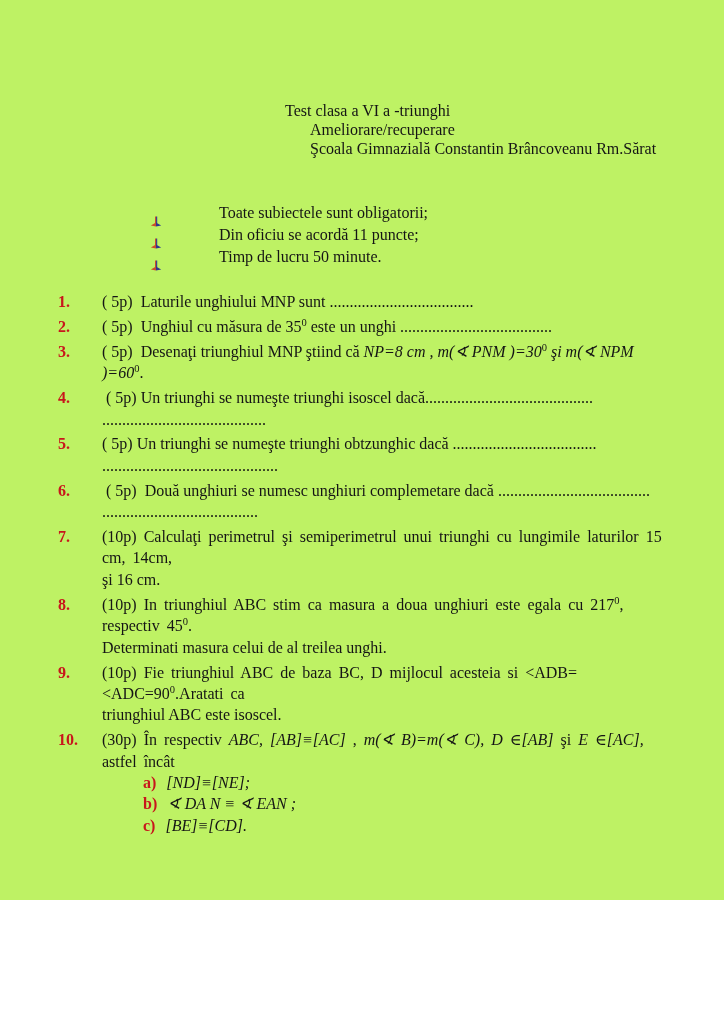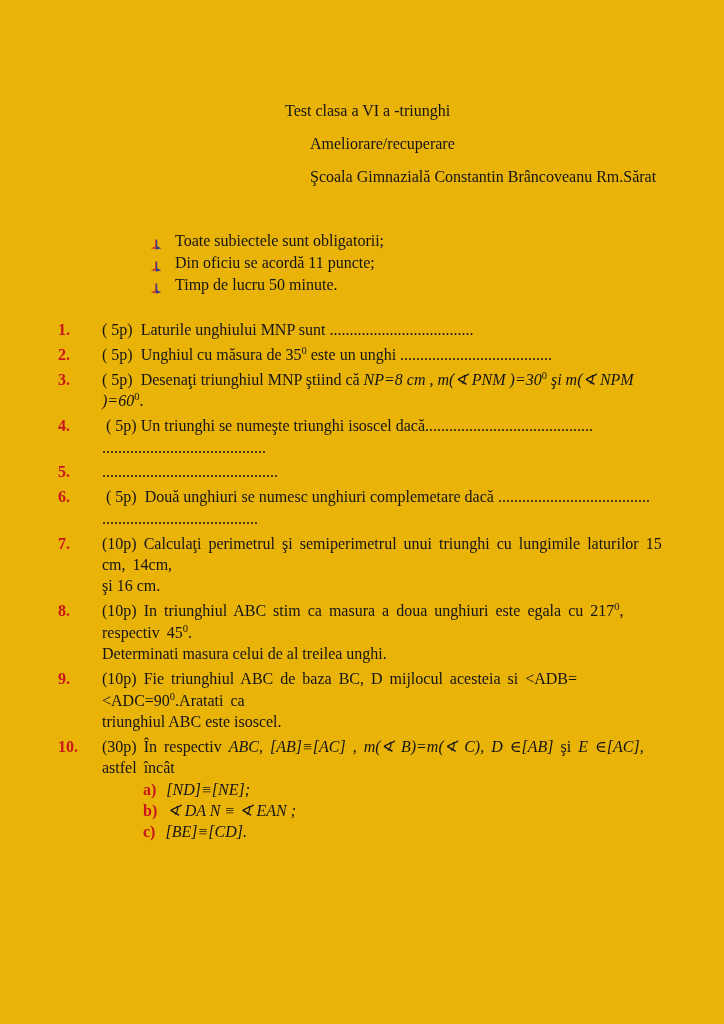--- a/index.html
+++ b/index.html
@@ -1,34 +1,34 @@
 <!DOCTYPE html>
 <html><head>
 <meta charset="utf-8">
 <style>
   * { margin: 0; padding: 0; box-sizing: border-box; }
   html, body { background: #ffffff; }
   .page {
     position: relative;
     width: 724px;
-    height: 1024px;
-    background: #eab308;
+    height: 900px;
+    background: #bef264;
     font-family: "Liberation Serif", "DejaVu Serif", serif;
     font-size: 16px;
     color: #151515;
     overflow: hidden;
   }
   
   .header { padding-top: 101px; }
   .h-line { line-height: 19px; white-space: pre; }
   .h-title { margin-left: 285px; }
-  .h-sub   { margin-left: 310px; margin-top: 14px; }
+  .h-sub   { margin-left: 310px; }
   
   .bullets { margin: 44px 0 0 150px; list-style: none; }
-  .bullets li { display: flex; align-items: center; line-height: 22px; }
+  .bullets li { display: flex; align-items: flex-end; line-height: 22px; gap: 44px; }
   .b-icon { width: 12px; height: 12px; margin-right: 13px; flex: none; display: inline-block; }
   
   .questions { margin: 23px 0 0 58px; width: 606px; }
   .q-row { display: flex; margin-bottom: 3.5px; }
   .q-num {
     flex: none; width: 24px;
     color: #c8161c; font-weight: bold;
     line-height: 21.4px;
   }
   .q-content { flex: 1; }
@@ -102,20 +102,21 @@
       <div class="q-row">
         <span class="q-num">4.</span>
         <div class="q-content">
           <div class="q-line"><span class="p"> ( 5p) Un triunghi se numeşte triunghi isoscel dacă..........................................</span></div>
           <div class="q-line"><span class="p">.........................................</span></div>
         </div>
       </div>
       <div class="q-row">
         <span class="q-num">5.</span>
         <div class="q-content">
+          <div class="q-line"><span class="p">( 5p) Un triunghi se numeşte triunghi obtzunghic dacă ....................................</span></div>
           <div class="q-line"><span class="p">............................................</span></div>
         </div>
       </div>
       <div class="q-row">
         <span class="q-num">6.</span>
         <div class="q-content">
           <div class="q-line"><span class="p"> ( 5p)  Două unghiuri se numesc unghiuri complemetare dacă ......................................</span></div>
           <div class="q-line"><span class="p">.......................................</span></div>
         </div>
       </div>

